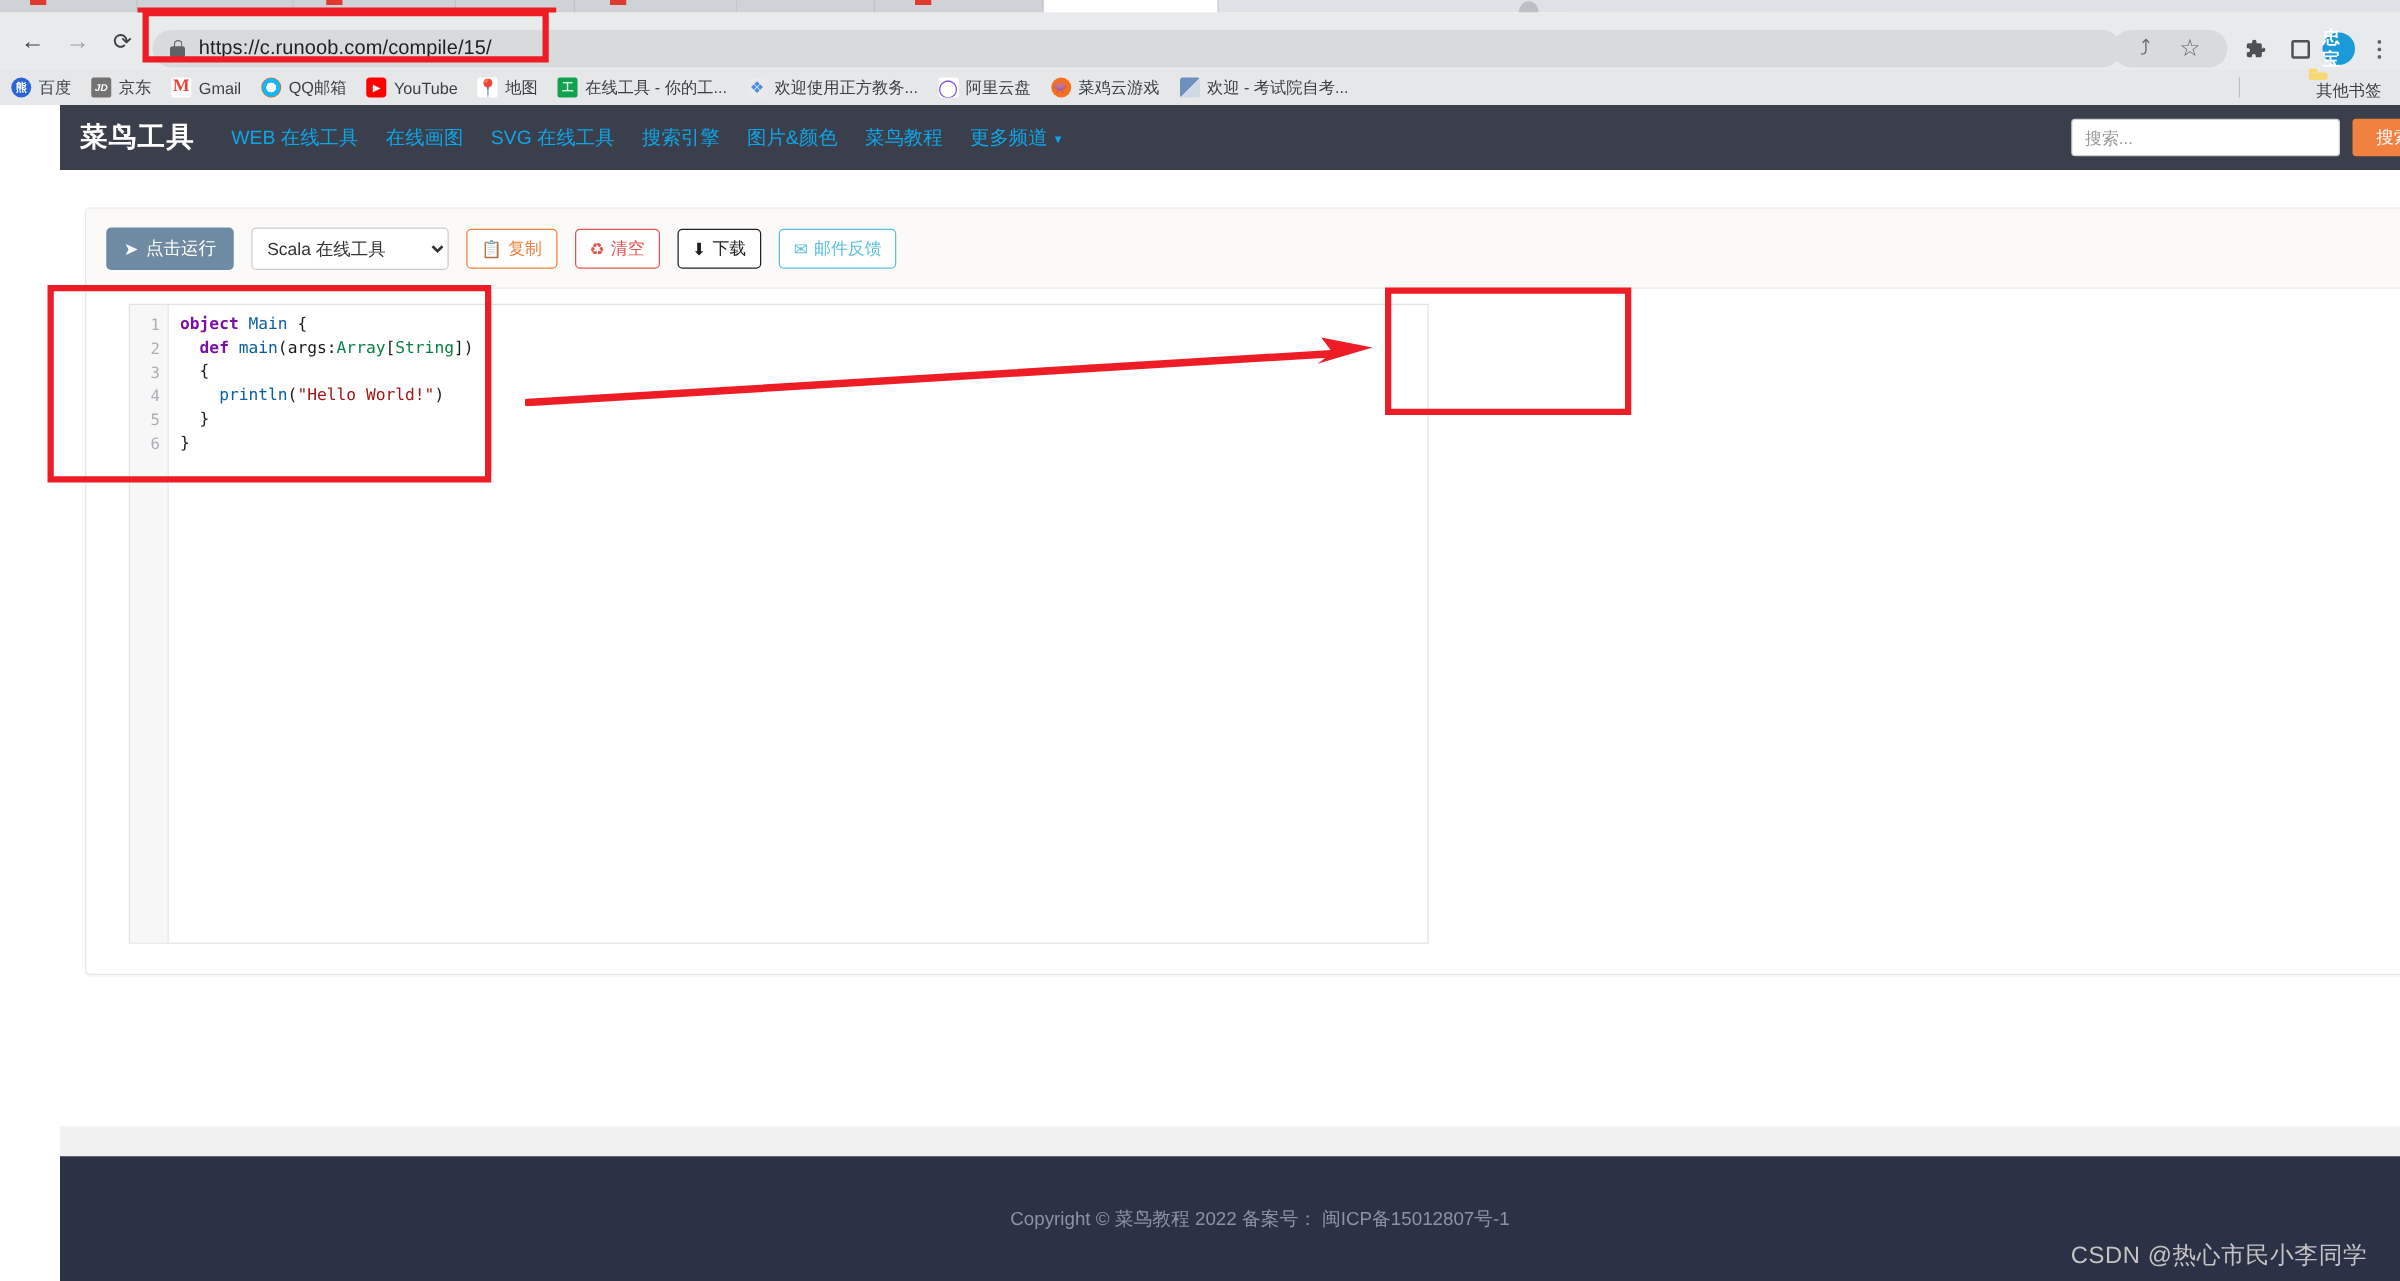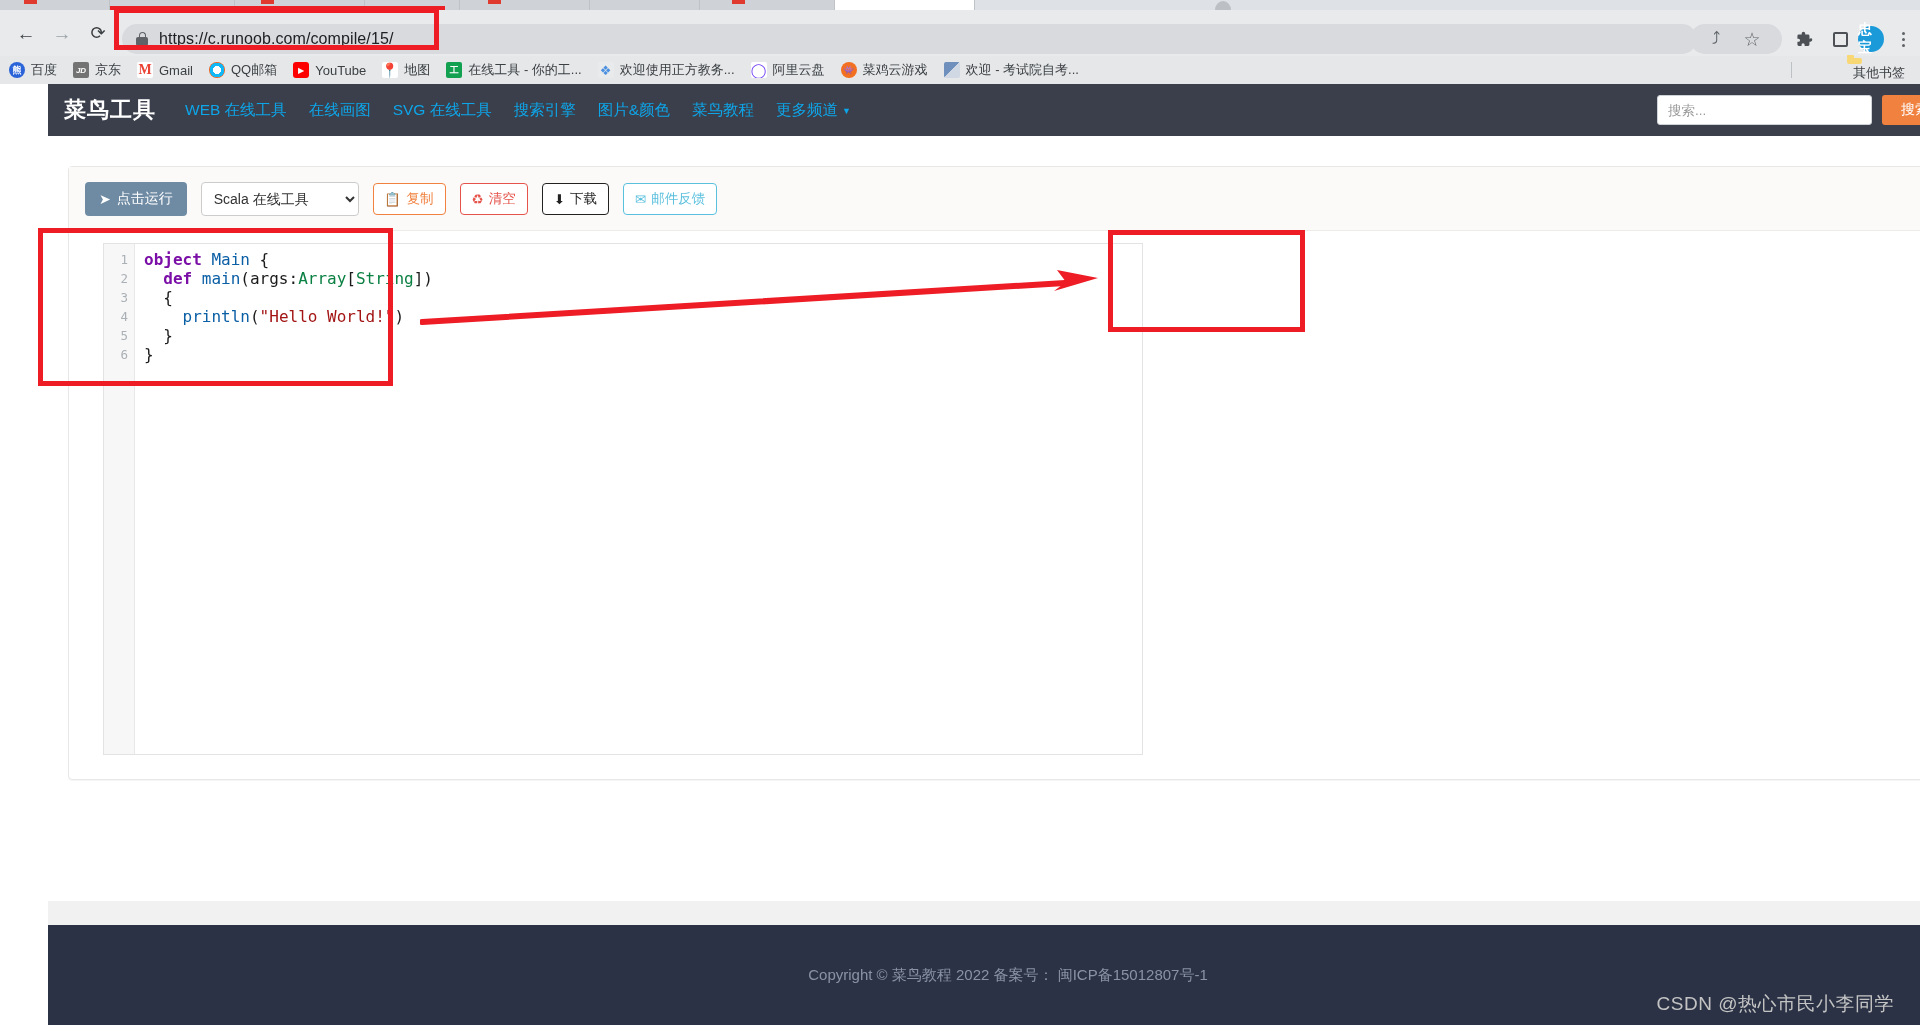--- a/index.html
+++ b/index.html
@@ -205,21 +205,21 @@
   .gutter {
     position: absolute; left: 0; top: 0; width: 31px; height: 100%;
     background: #f7f7f7; border-right: 1px solid #e8e8e8;
   }
   .gutter-line {
     text-align: right; padding-right: 6px; color: #aab0b6; font-size: 12.5px;
     line-height: 19px; font-family: "DejaVu Sans Mono", monospace;
   }
   .codearea {
     position: absolute; left: 40px; top: 0; right: 4px;
-    font-family: "DejaVu Sans Mono", monospace; font-size: 16px; line-height: 19px;
+    font-family: "DejaVu Sans Mono", monospace; font-size: 13px; line-height: 19px;
     white-space: pre;
   }
   .kw { color: #7a0ea6; font-weight: bold; }
   .fn { color: #0b5fa5; }
   .ty { color: #0b8043; }
   .st { color: #a31515; }
   .pl { color: #1b1b1b; }
 
   .pane-output {
     position: absolute; left: 1128px; top: 12px; width: 735px; height: 512px;

